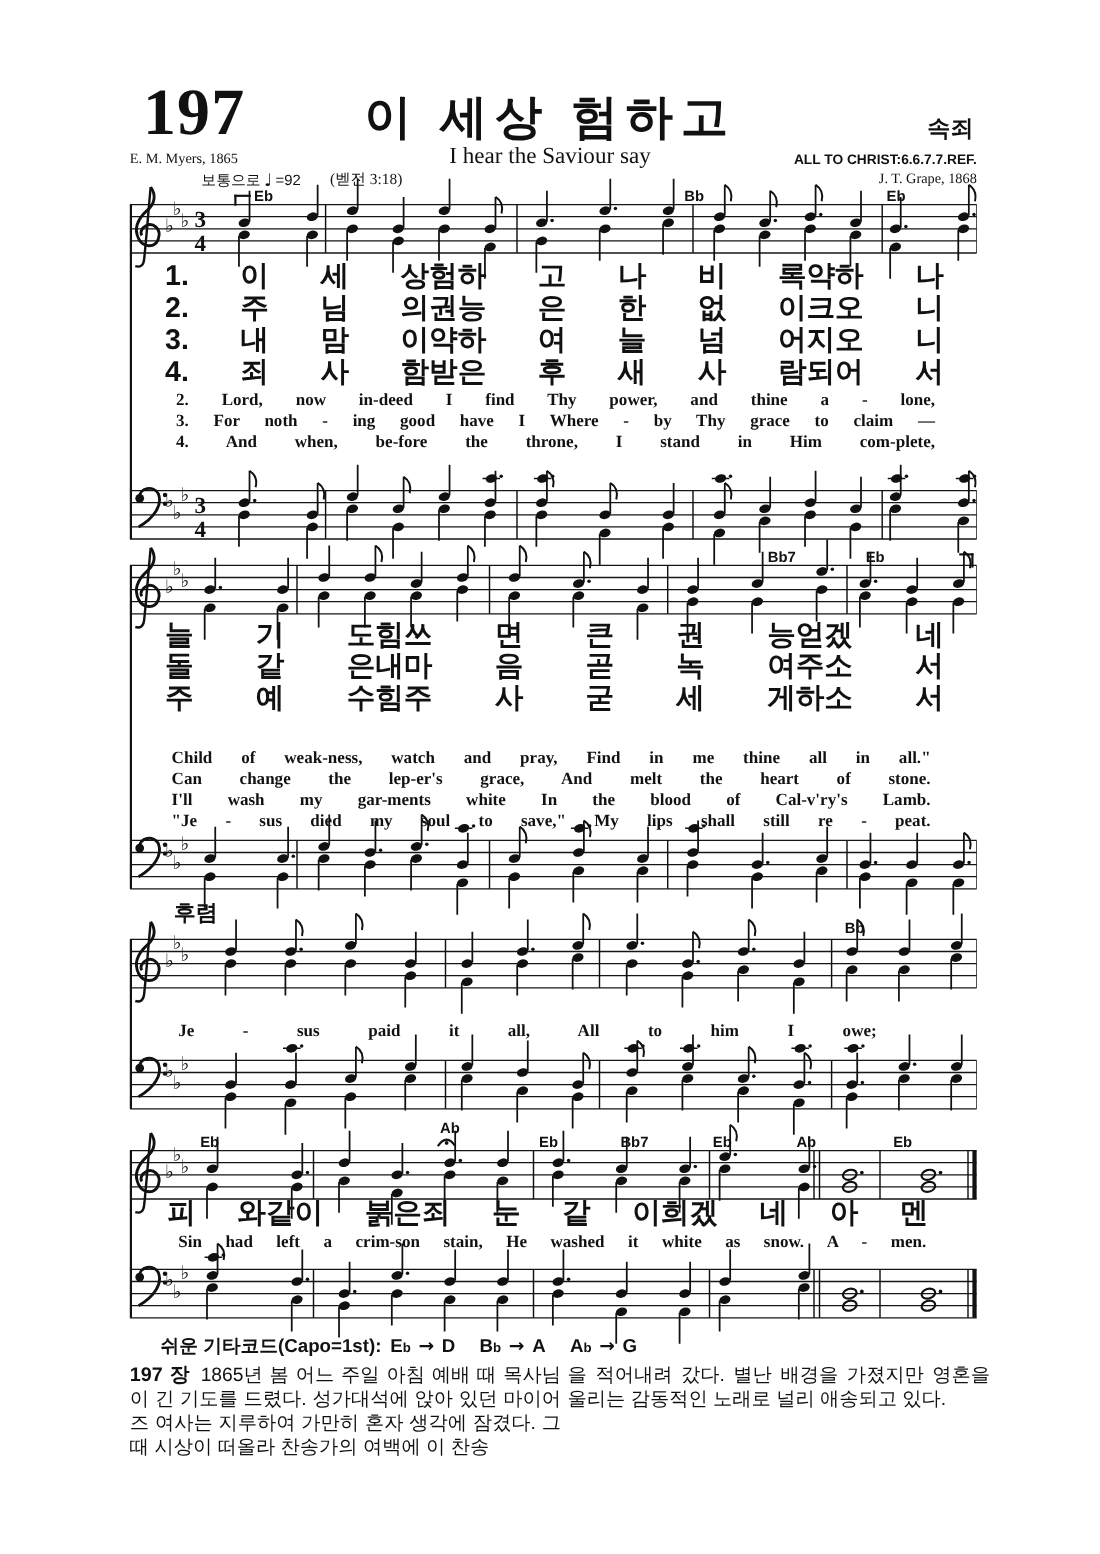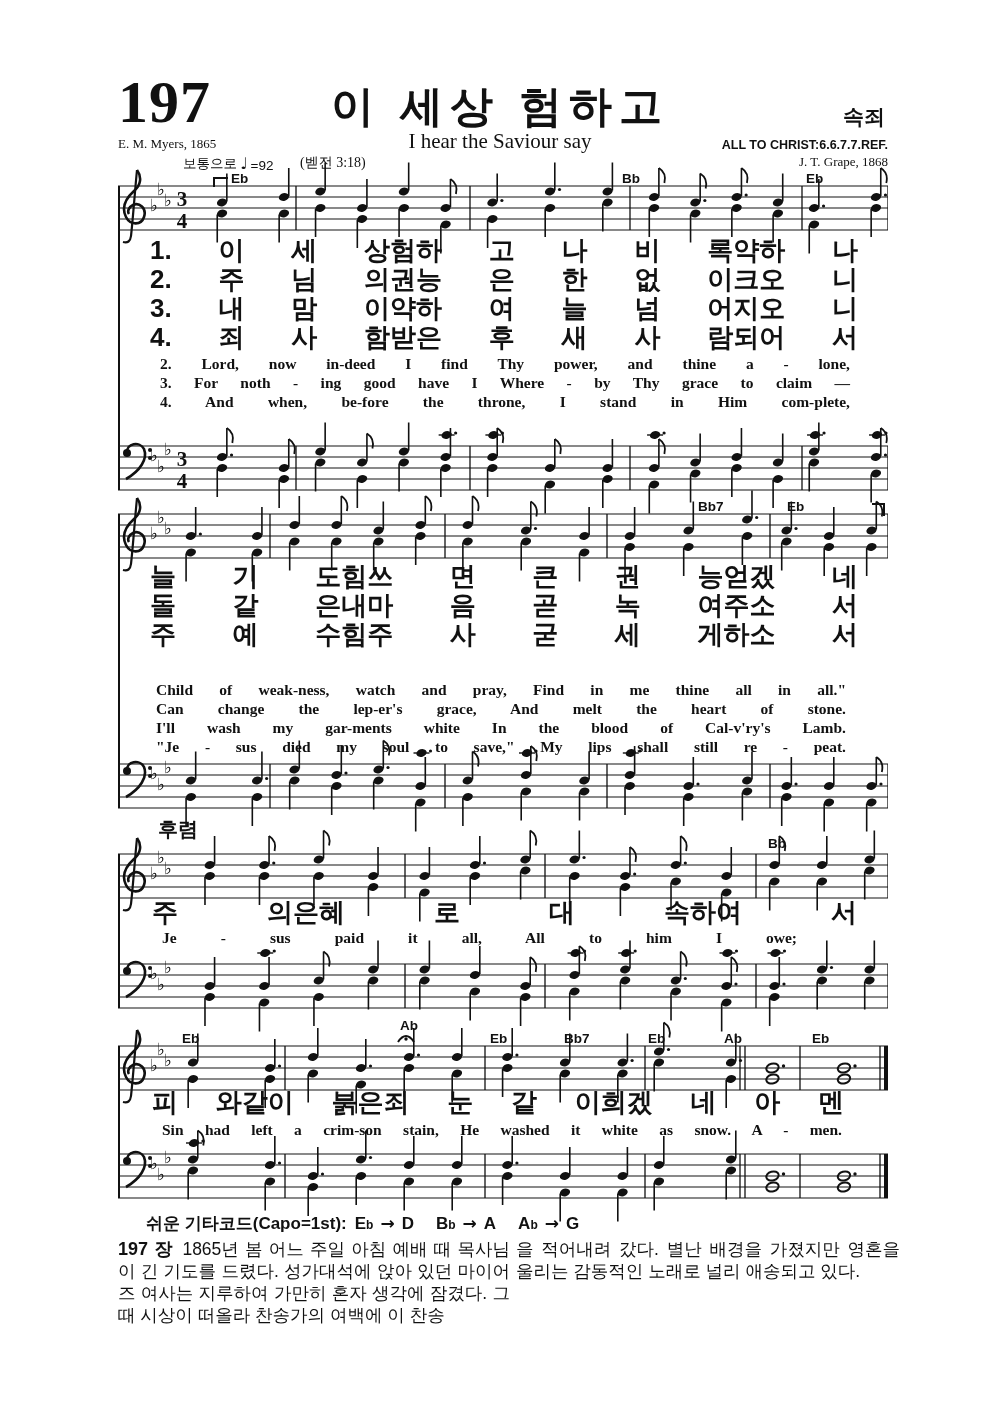--- a/index.html
+++ b/index.html
@@ -1,29 +1,29 @@
 <!DOCTYPE html>
 <html><head>
 <meta charset="utf-8">
 <style>
   html,body{margin:0;padding:0;background:#e8e8e8;}
   .page{position:relative;width:1000px;height:1413px;background:#ffffff;overflow:hidden;
         font-family:"Liberation Serif",serif;color:#111;}
   .abs{position:absolute;}
   
-  .hymn-no{font-size:60px;font-weight:700;letter-spacing:1px;line-height:1;}
+  .hymn-no{font-size:60px;font-weight:700;letter-spacing:1px;line-height:1;margin-left:12px;}
   .author{font-size:13px;}
   .title{font-size:43px;font-weight:700;letter-spacing:7px;text-align:center;
          font-family:"Liberation Sans",sans-serif;white-space:nowrap;}
   .subtitle{font-size:21px;text-align:center;}
   .scripture{font-size:14px;text-align:left;}
   .category{font-size:21px;font-weight:700;font-family:"Liberation Sans",sans-serif;}
   .tune{font-size:12.5px;font-weight:700;font-family:"Liberation Sans",sans-serif;}
   .composer{font-size:13px;}
-  .tempo{font-size:13.5px;display:flex;align-items:flex-end;gap:3px;font-family:"Liberation Sans",sans-serif;}
+  .tempo{font-size:13.5px;display:flex;align-items:center;gap:3px;font-family:"Liberation Sans",sans-serif;}
   .tempo .note{font-size:16px;font-family:"DejaVu Sans",sans-serif;}
   
   .sysline{position:absolute;width:2px;background:#111;left:118px;}
   .staffbox{position:absolute;left:118px;width:770px;height:100px;pointer-events:none;}
   .chord{position:absolute;font-family:"Liberation Sans",sans-serif;font-size:13.5px;font-weight:600;white-space:nowrap;}
   .pickup{position:absolute;width:13px;height:8px;border-top:2px solid #111;border-left:2px solid #111;}
   .endmark{position:absolute;width:11px;height:11px;border-top:2px solid #111;border-right:2px solid #111;}
   .refrain{position:absolute;font-size:20px;font-weight:700;font-family:"Liberation Sans",sans-serif;}
   
   .kblock,.eblock{position:absolute;}
@@ -830,23 +830,20 @@
     <div class="kline">돌 같 은내마 음 곧 녹 여주소 서</div>
     <div class="kline">주 예 수힘주 사 굳 세 게하소 서</div>
   </div>
   <div class="eblock" style="left:156px;top:680px;width:690px">
     <div class="eline">Child of weak-ness, watch and pray, Find in me thine all in all."</div>
     <div class="eline">Can change the lep-er's grace, And melt the heart of stone.</div>
     <div class="eline">I'll wash my gar-ments white In the blood of Cal-v'ry's Lamb.</div>
     <div class="eline">"Je - sus died my soul to save," My lips shall still re - peat.</div>
   </div>
 
-  <div class="kblock" style="left:152px;top:898px;width:705px">
-    <div class="kline">주 의은혜 로 대 속하여 서</div>
-  </div>
   <div class="eblock" style="left:162px;top:928px;width:635px">
     <div class="eline">Je - sus paid it all, All to him I owe;</div>
   </div>
 
   <div class="kblock" style="left:152px;top:1088px;width:692px">
     <div class="kline">피 와같이 붉은죄 눈 같 이희겠 네 아 멘</div>
   </div>
   <div class="eblock" style="left:162px;top:1120px;width:680px">
     <div class="eline">Sin had left a crim-son stain, He washed it white as snow. A - men.</div>
   </div>

